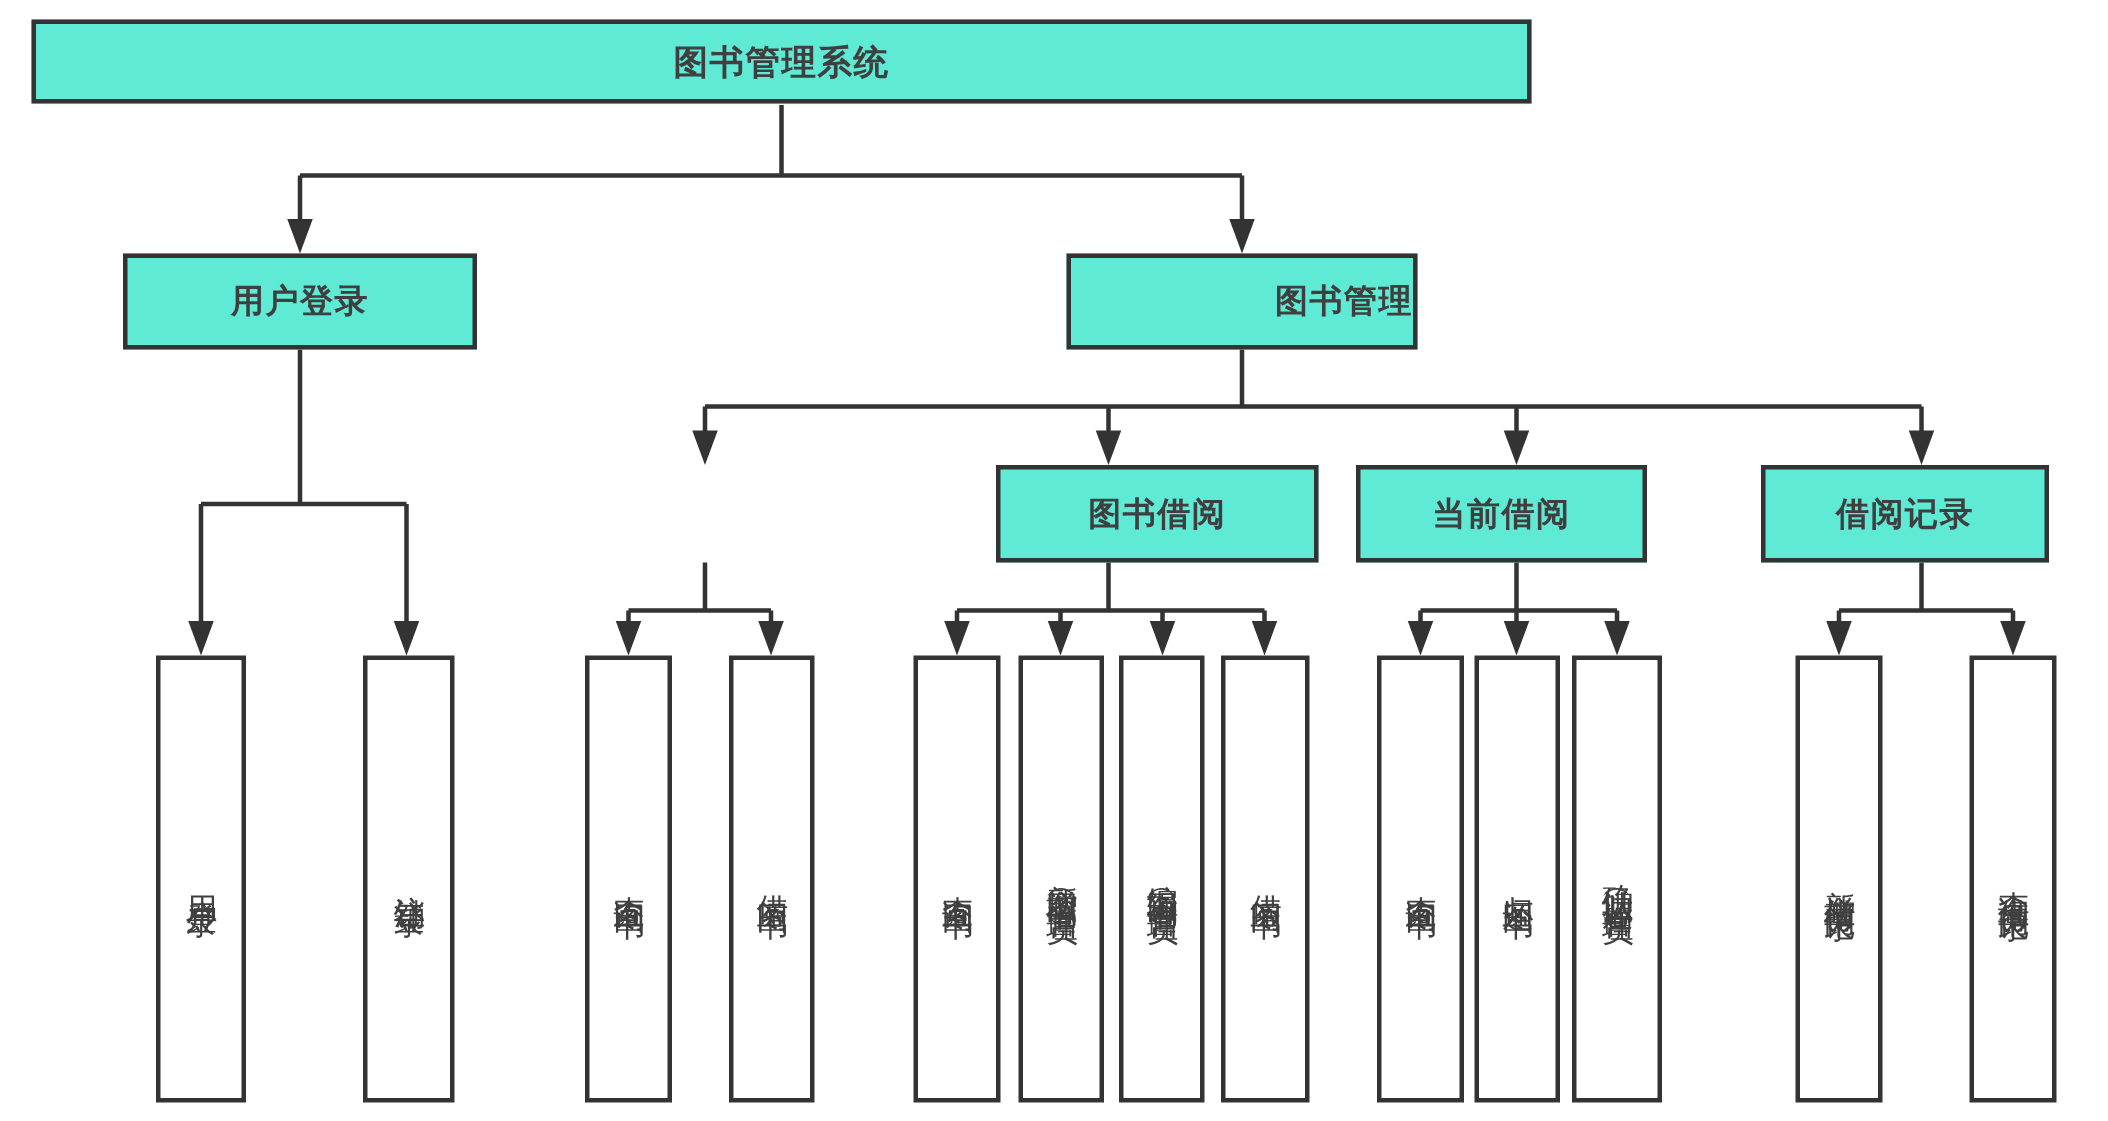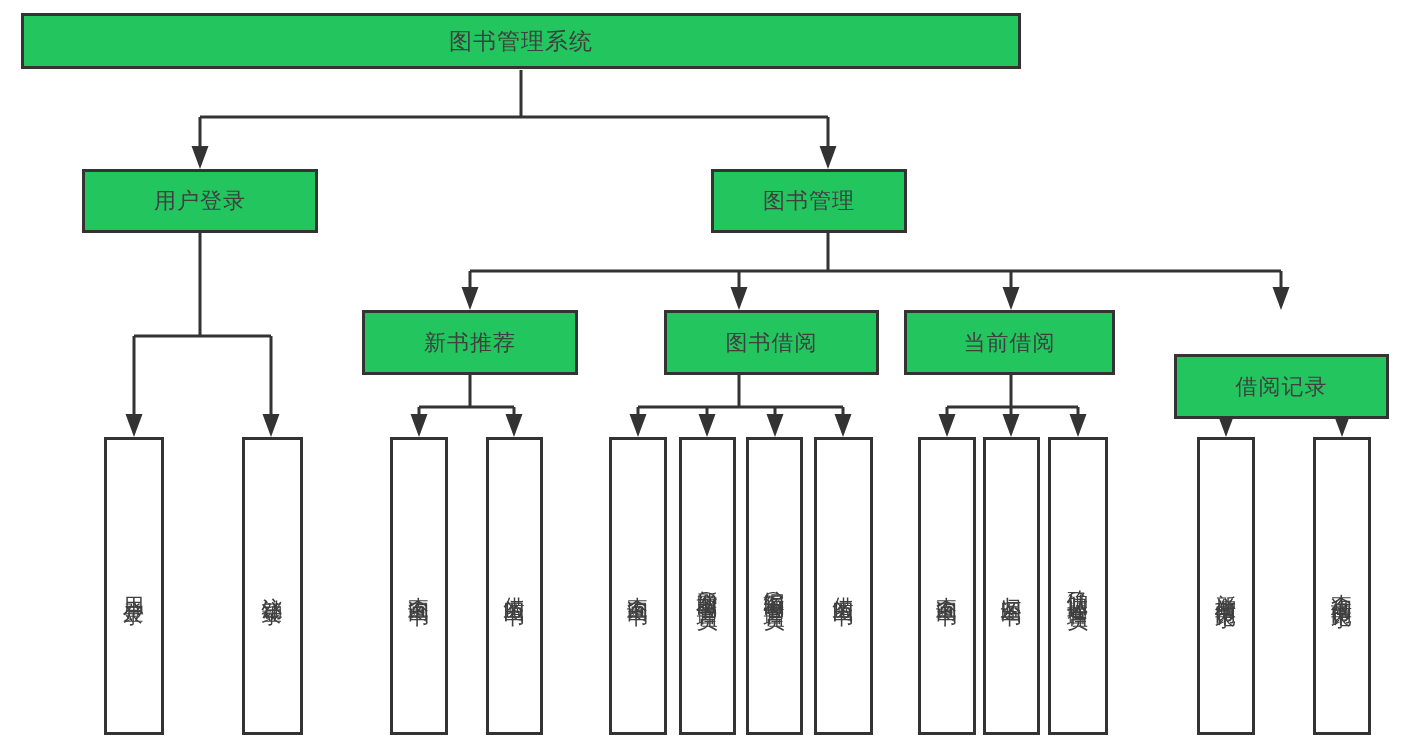--- a/index.html
+++ b/index.html
@@ -16,29 +16,30 @@
     overflow: hidden;
   }
   svg.connectors {
     position: absolute;
     left: 0; top: 0;
     width: 1405px; height: 747px;
   }
   .hbox {
     position: absolute;
     box-sizing: border-box;
-    background: #22c55e;
+    background: #5eead4;
     border: 3px solid #333333;
     display: flex;
     align-items: center;
     justify-content: center;
     color: #3f3f3f;
     font-size: 22px;
     letter-spacing: 1px;
     white-space: nowrap;
+    font-weight: bold;
   }
   .hbox.root-box { font-size: 23px; }
   .vcol {
     position: absolute;
     box-sizing: border-box;
     background: #ffffff;
     border: 3px solid #333333;
     top: 437px;
     height: 298px;
     display: flex;
@@ -117,34 +118,31 @@
     </g>
   </svg>
 
   <div class="hbox root-box" style="left:21px; top:13px; width:1000px; height:56px;">
     <span>图书管理系统</span>
   </div>
 
   <div class="hbox" style="left:82px; top:169px; width:236px; height:64px;">
     <span>用户登录</span>
   </div>
-  <div class="hbox" style="left:711px; top:169px; width:196px; height:64px;">
+  <div class="hbox" style="left:711px; top:169px; width:234px; height:64px;justify-content:flex-end;">
     <span>图书管理</span>
   </div>
 
-  <div class="hbox" style="left:362px; top:310px; width:216px; height:65px;">
-    <span>新书推荐</span>
-  </div>
   <div class="hbox" style="left:664px; top:310px; width:215px; height:65px;">
     <span>图书借阅</span>
   </div>
-  <div class="hbox" style="left:904px; top:310px; width:211px; height:65px;">
+  <div class="hbox" style="left:904px; top:310px; width:194px; height:65px;">
     <span>当前借阅</span>
   </div>
-  <div class="hbox" style="left:1174px; top:310px; width:215px; height:65px;margin-top:44px;">
+  <div class="hbox" style="left:1174px; top:310px; width:192px; height:65px;">
     <span>借阅记录</span>
   </div>
 
   <div class="vcol" style="left:104px; width:60px;">
     <span>用户登录</span>
   </div>
   <div class="vcol" style="left:242px; width:61px;">
     <span>注销登录</span>
   </div>
 

